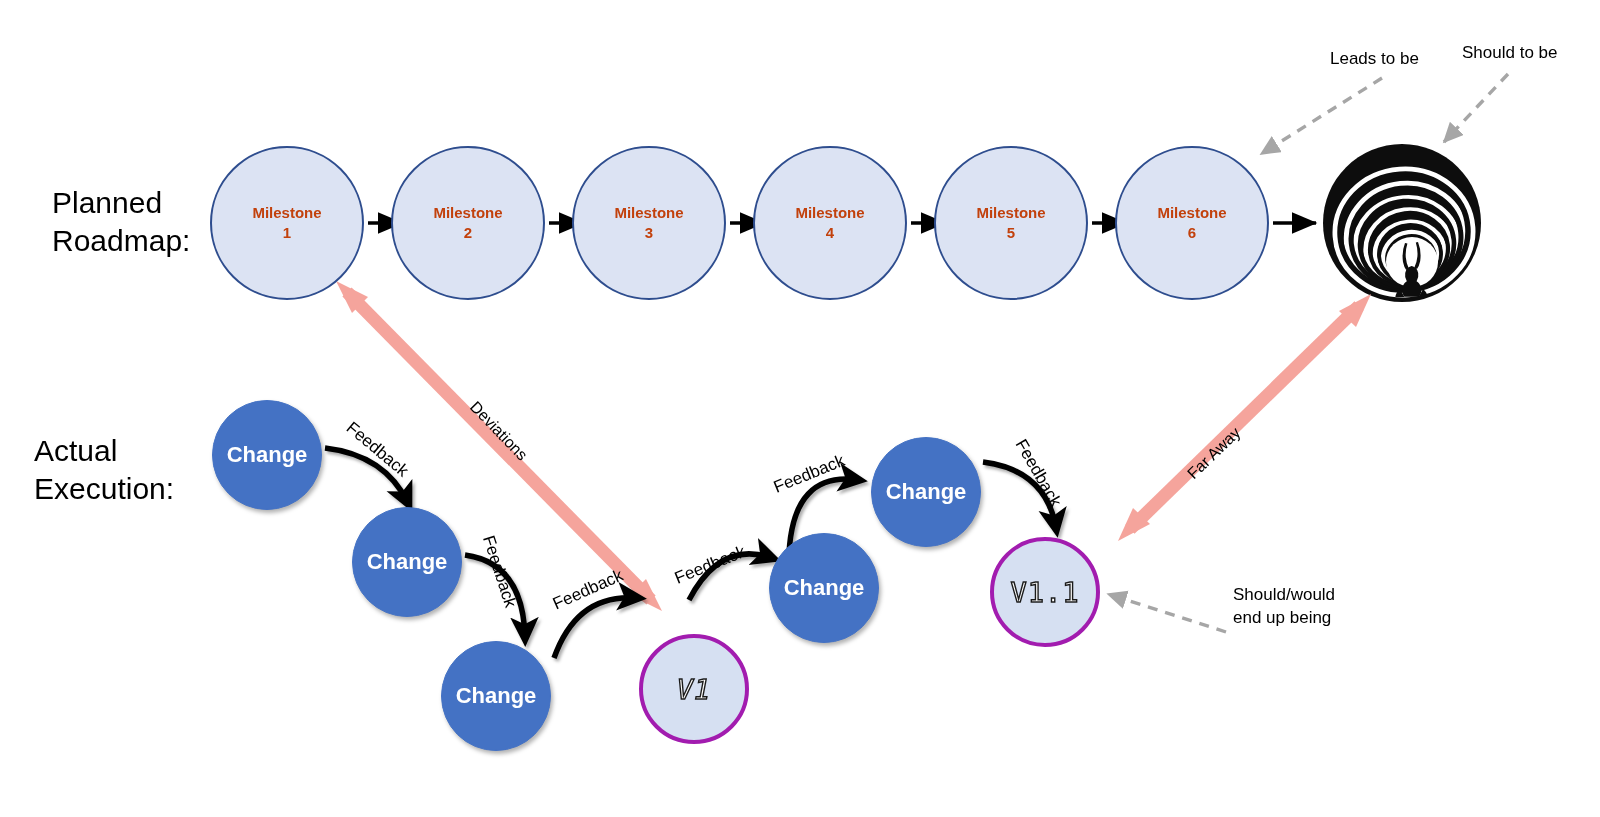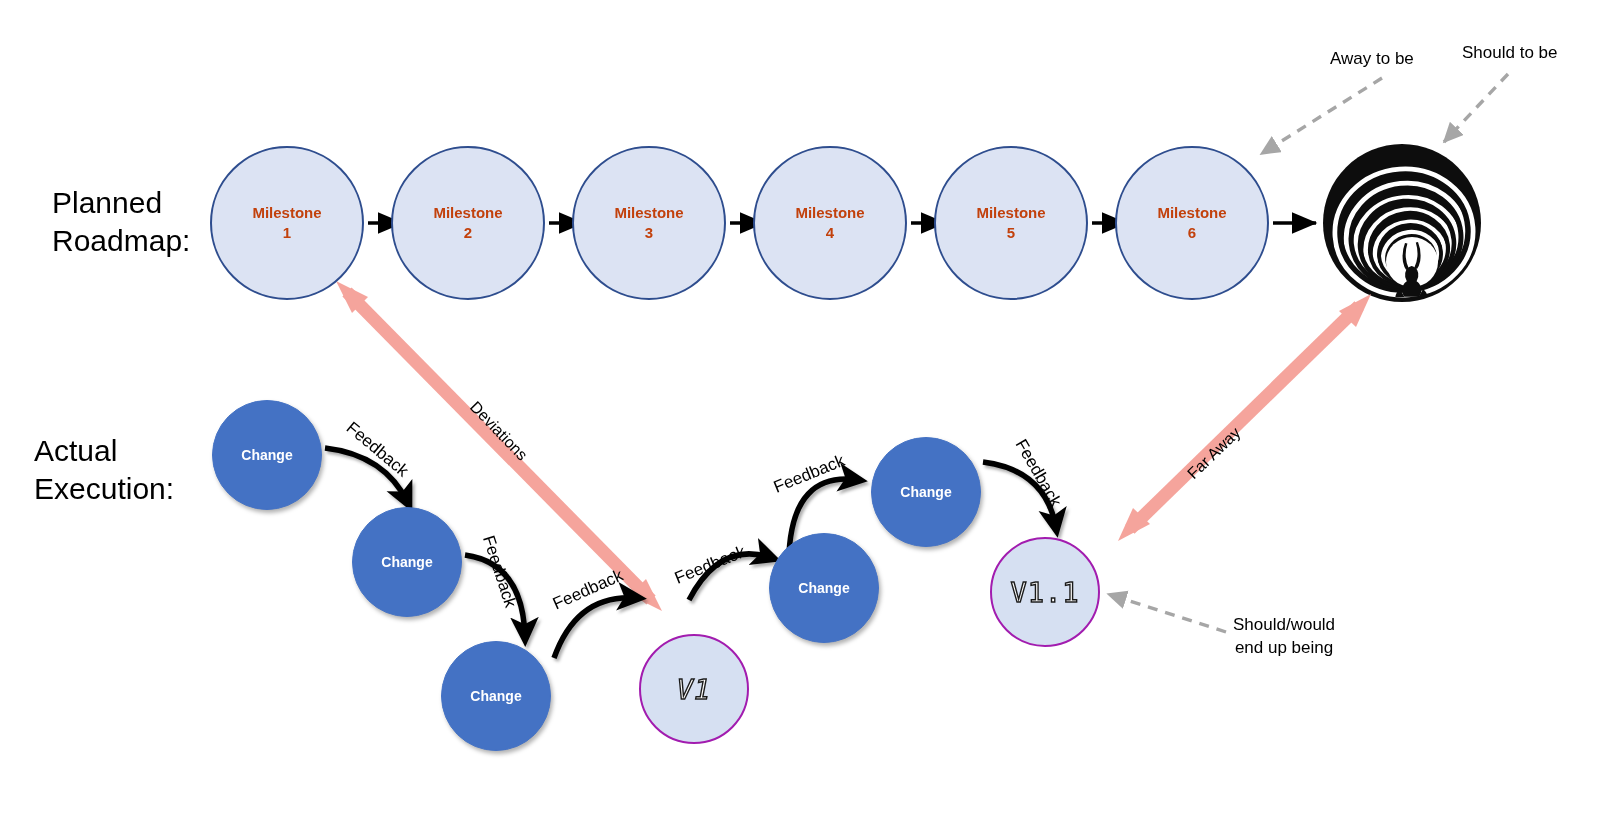--- a/index.html
+++ b/index.html
@@ -57,30 +57,30 @@
     font-weight: bold;
     color: #c2410c;
     line-height: 1.32;
     white-space: pre-line;
   }
   .change {
     width: 110px;
     height: 110px;
     background: #4472c4;
     border: 1px solid #4472c4;
-    font-size: 14px;
+    font-size: 22px;
     font-weight: bold;
     color: #ffffff;
     filter: drop-shadow(2px 3px 2px rgba(0,0,0,0.30));
   }
   .version {
     width: 110px;
     height: 110px;
     background: #d6e0f2;
-    border: 2px solid #a21caf;
+    border: 4px solid #a21caf;
     font-family: "DejaVu Sans Mono", monospace;
     font-size: 27px;
     color: #ffffff;
     -webkit-text-stroke: 1.4px #1a1a1a;
     letter-spacing: 1px;
   }
 
   
   .fb-label {
     position: absolute;
@@ -105,21 +105,21 @@
   .note {
     position: absolute;
     font-family: "Liberation Sans", sans-serif;
     font-size: 17px;
     color: #000000;
     line-height: 1.35;
     white-space: pre-line;
   }
   #note-plan-to-be  { left: 1330px; top: 48px;  }
   #note-leads-to-be { left: 1462px; top: 42px;  }
-  #note-end-up      { left: 1233px; top: 614px; text-align: center; }
+  #note-end-up      { left: 1233px; top: 584px; text-align: left; }
 </style>
 </head>
 <body>
 
 <div id="canvas">
 
   <svg id="svg-layer" viewBox="0 0 1600 817">
     <defs>
       <marker id="arrow-black" markerWidth="9" markerHeight="9" refX="7.2" refY="3.2" orient="auto" markerUnits="strokeWidth">
         <path d="M0,0 L7.6,3.2 L0,6.4 z" fill="#000000"></path>
@@ -244,18 +244,18 @@
   <div class="fb-label" style="left:355px; top:418px; transform:rotate(40deg);">Feedback</div>
   <div class="fb-label" style="left:497px; top:533px; transform:rotate(72deg);">Feedback</div>
   <div class="fb-label" style="left:550px; top:596px; transform:rotate(-24deg);">Feedback</div>
   <div class="fb-label" style="left:672px; top:570px; transform:rotate(-22deg);">Feedback</div>
   <div class="fb-label" style="left:771px; top:479px; transform:rotate(-22deg);">Feedback</div>
   <div class="fb-label" style="left:1028px; top:436px; transform:rotate(60deg);">Feedback</div>
 
   <div class="pink-label" style="left:479px; top:398px; transform:rotate(46deg);">Deviations</div>
   <div class="pink-label" style="left:1184px; top:470px; transform:rotate(-44deg);">Far Away</div>
 
-  <div class="note" id="note-plan-to-be">Away to be</div>
+  <div class="note" id="note-plan-to-be">Leads to be</div>
   <div class="note" id="note-leads-to-be">Should to be</div>
   <div class="note" id="note-end-up">Should/would
 end up being</div>
 
 </div>
 
 </body></html>

